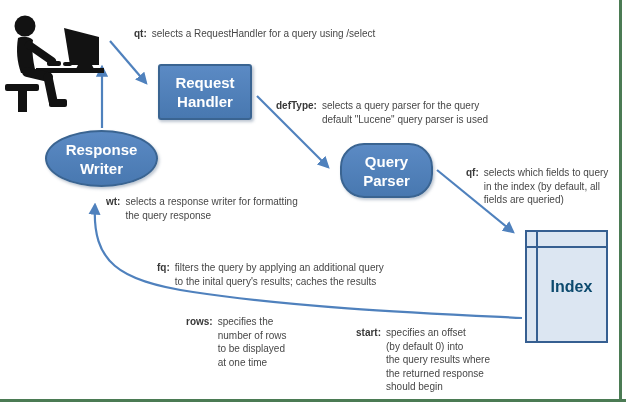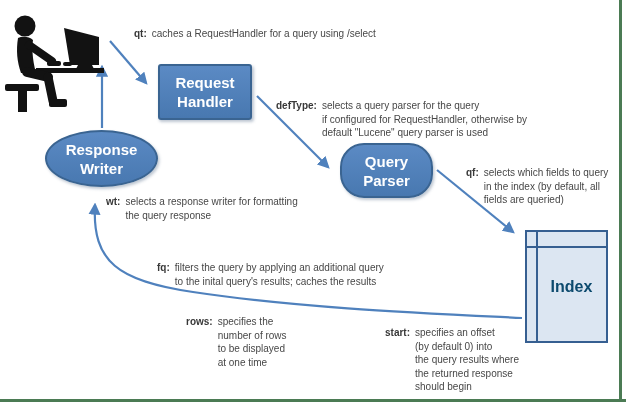--- a/index.html
+++ b/index.html
@@ -25,21 +25,21 @@
   .index-hline{position:absolute;left:0;right:0;top:14px;height:2px;background:#365f91;}
   
   .ann{position:absolute;display:flex;gap:5px;font-size:10px;line-height:13.5px;color:#474747;}
   .ann b{color:#383838;white-space:nowrap;font-weight:bold;}
   #ann-qt{left:134px;top:27px;}
   #ann-deftype{left:276px;top:91px;margin-top:8px;}
   #ann-qf{left:466px;top:166px;}
   #ann-wt{left:106px;top:195px;}
   #ann-fq{left:157px;top:261px;}
   #ann-rows{left:186px;top:315px;}
-  #ann-start{left:356px;top:326px;margin-left:29px;}
+  #ann-start{left:356px;top:326px;}
   
   .person{position:absolute;left:2px;top:10px;width:105px;height:105px;}
 </style>
 </head>
 <body>
 
 <div class="canvas">
 
   <svg class="arrows" viewBox="0 0 626 404">
     <defs>
@@ -89,29 +89,28 @@
 
   <div class="node" id="index-box">
     <div class="index-vline"></div>
     <div class="index-hline"></div>
     <div class="label">Index</div>
   </div>
 
   <div class="ann" id="ann-qt">
     <b>qt:</b>
     <div>
-      <div>caches a RequestHandler for a query using /select</div>
+      <div>selects a RequestHandler for a query using /select</div>
     </div>
   </div>
 
   <div class="ann" id="ann-deftype">
     <b>defType:</b>
     <div>
       <div>selects a query parser for the query</div>
-      <div>if configured for RequestHandler, otherwise by</div>
       <div>default "Lucene" query parser is used</div>
     </div>
   </div>
 
   <div class="ann" id="ann-qf">
     <b>qf:</b>
     <div>
       <div>selects which fields to query</div>
       <div>in the index (by default, all</div>
       <div>fields are queried)</div>

